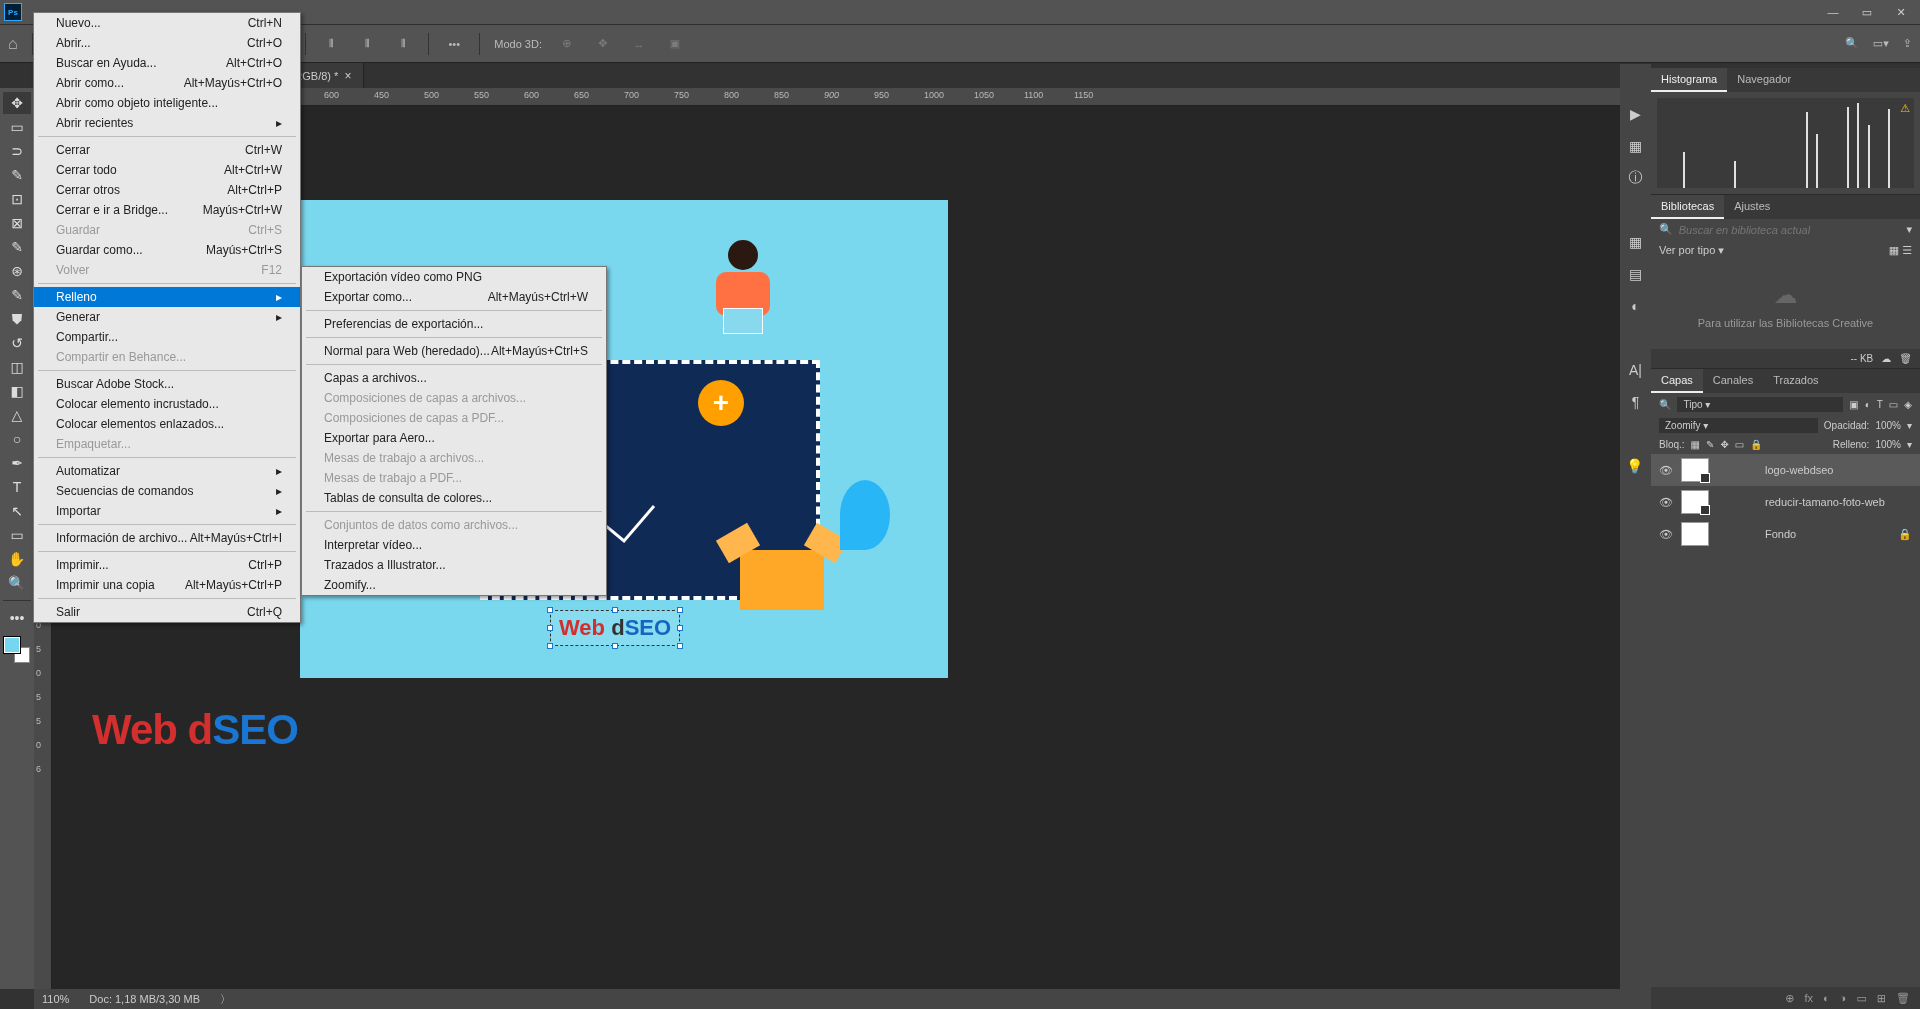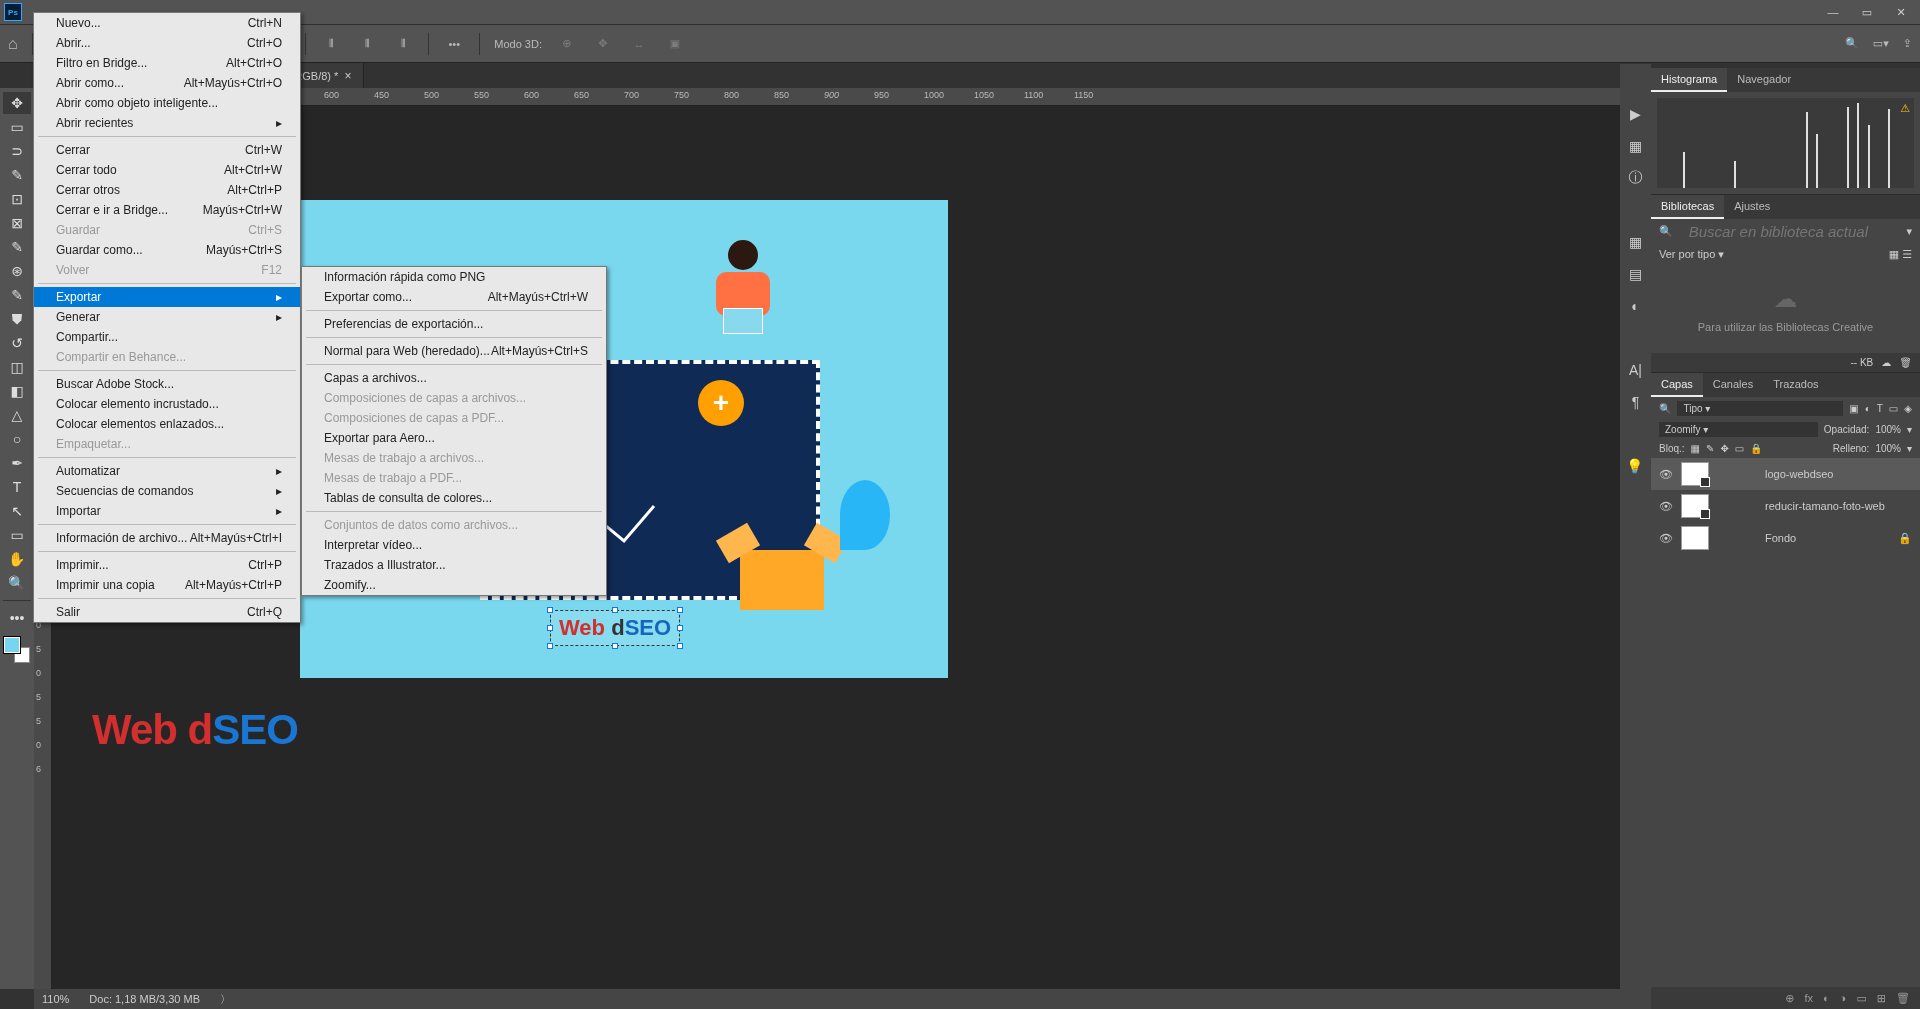--- a/index.html
+++ b/index.html
@@ -65,21 +65,21 @@
 .panel { border-bottom: 1px solid #2a2a2a; }
 .panel-tabs { display: flex; background: #383838; }
 .panel-tab { padding: 5px 10px; font-size: 11px; color: #bbb; }
 .panel-tab.active { background: #454545; color: #eee; border-bottom: 2px solid #eee; }
 
 .histogram-box { height: 90px; background: #3a3a3a; position: relative; margin: 6px; }
 .hist-peak { position: absolute; bottom: 0; width: 2px; background: #e0e0e0; }
 
 .lib-msg { text-align: center; color: #999; font-size: 11px; padding: 20px 10px; }
 .lib-search { display: flex; align-items: center; padding: 4px 8px; gap: 6px; }
-.lib-input { flex: 1; background: transparent; border: none; color: #888; font-size: 15px; font-style: italic; margin-left: 10px; }
+.lib-input { flex: 1; background: transparent; border: none; color: #888; font-size: 11px; font-style: italic; }
 .lib-filter { padding: 4px 8px; display: flex; align-items: center; justify-content: space-between; }
 
 .layers-controls { padding: 4px 8px; display: flex; flex-direction: column; gap: 6px; font-size: 10px; }
 .layers-row { display: flex; align-items: center; gap: 6px; justify-content: space-between; }
 .layers-row .sel { background: #333; padding: 2px 6px; flex: 1; }
 .layer-list { }
 .layer-item { display: flex; align-items: center; padding: 4px 8px; gap: 8px; }
 .layer-item.sel { background: #5a5a5a; }
 .layer-eye { width: 14px; }
 .layer-thumb { width: 28px; height: 24px; background: #fff; border: 1px solid #999; }
@@ -265,21 +265,21 @@
 <div class="dropdown menu1" id="menu1">
     <div class="ditem">
       <span>Nuevo...</span>
       <span>Ctrl+N</span>
     </div>
     <div class="ditem">
       <span>Abrir...</span>
       <span>Ctrl+O</span>
     </div>
     <div class="ditem">
-      <span>Filtro en Bridge...</span>
+      <span>Buscar en Ayuda...</span>
       <span>Alt+Ctrl+O</span>
     </div>
     <div class="ditem">
       <span>Abrir como...</span>
       <span>Alt+Mayús+Ctrl+O</span>
     </div>
     <div class="ditem">
       <span>Abrir como objeto inteligente...</span>
       <span></span>
     </div>
@@ -311,21 +311,21 @@
     <div class="ditem">
       <span>Guardar como...</span>
       <span>Mayús+Ctrl+S</span>
     </div>
     <div class="ditem disabled">
       <span>Volver</span>
       <span>F12</span>
     </div>
     <div class="dsep"></div>
     <div class="ditem highlighted">
-      <span>Exportar</span>
+      <span>Relleno</span>
       <span><span class="arrow">▸</span></span>
     </div>
     <div class="ditem">
       <span>Generar</span>
       <span><span class="arrow">▸</span></span>
     </div>
     <div class="ditem">
       <span>Compartir...</span>
       <span></span>
     </div>
@@ -378,21 +378,21 @@
       <span>Alt+Mayús+Ctrl+P</span>
     </div>
     <div class="dsep"></div>
     <div class="ditem">
       <span>Salir</span>
       <span>Ctrl+Q</span>
     </div>
   </div>
 <div class="dropdown menu2" id="menu2">
     <div class="ditem">
-      <span>Información rápida como PNG</span>
+      <span>Exportación vídeo como PNG</span>
       <span></span>
     </div>
     <div class="ditem">
       <span>Exportar como...</span>
       <span>Alt+Mayús+Ctrl+W</span>
     </div>
     <div class="dsep"></div>
     <div class="ditem">
       <span>Preferencias de exportación...</span>
       <span></span>

